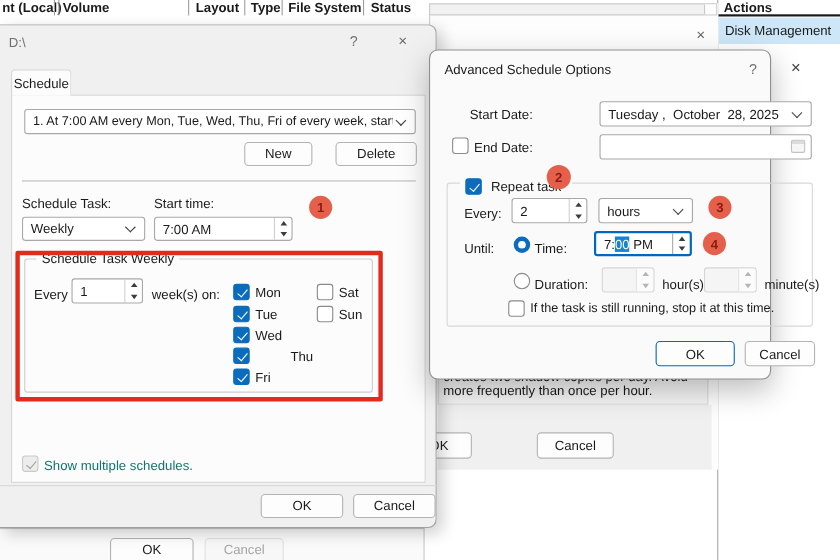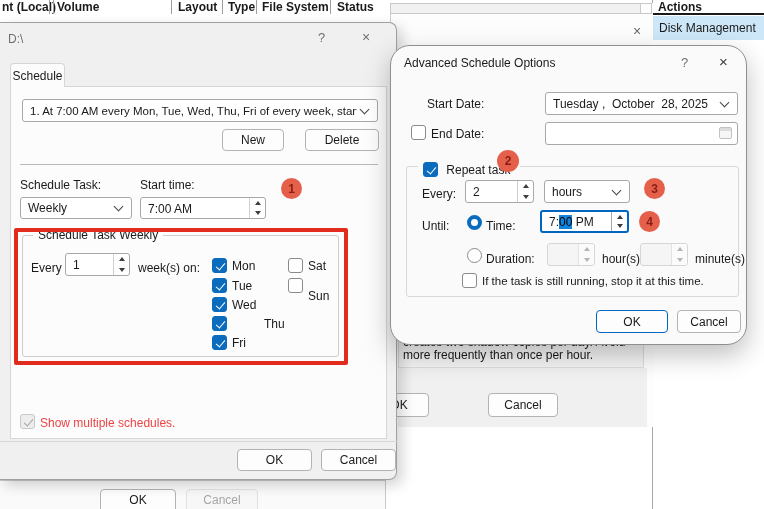--- a/index.html
+++ b/index.html
@@ -77,30 +77,30 @@
     position:absolute; left:0; top:22px; width:397px; height:458px;
     background:#f0f0f0; border:1px solid #a0a0a0; border-left:none;
     border-radius:0 8px 8px 0; box-shadow:5px 5px 14px rgba(0,0,0,.18); z-index:10;
   }
   #left-tab-page { position:absolute; left:10px; top:63px; width:377px; height:353px; background:#fcfcfc; border:1px solid #d6d6d6; }
   #left-tab { position:absolute; left:10px; top:40px; width:55px; height:24px; background:#fcfcfc; border:1px solid #d6d6d6; border-bottom:none; border-radius:4px 4px 0 0; display:flex; align-items:center; justify-content:center; z-index:2; }
   #annotation-rect { position:absolute; left:3px; top:141px; width:334px; height:137px; border:4px solid var(--annotation-red,#e02b1d); border-radius:2px; z-index:5; pointer-events:none; }
 
   
   #adv-dialog {
-    position:absolute; left:390px; top:45px; width:357px; height:300px;
-    background:#fafafa; border:1px solid #8f8f8f; border-radius:20px;
+    position:absolute; left:390px; top:45px; width:311px; height:300px;
+    background:#fafafa; border:1px solid #8f8f8f; border-radius:8px;
     box-shadow:0 10px 26px rgba(0,0,0,.25); z-index:20;
   }
   .timefield {
     position:absolute; background:#fff; border:2px solid var(--default-border,#0067c0); border-radius:3px;
     display:flex; overflow:hidden;
   }
   .timefield .tf-text { flex:1; padding:3px 0 0 7px; white-space:pre; }
-  .tf-sel { background:var(--selection,#0f83dd); color:#000000; }
+  .tf-sel { background:var(--selection,#0f83dd); color:#fef9c3; }
   .cal-icon { position:absolute; width:13px; height:12px; border:1px solid #c2c2c2; border-radius:2px; background:linear-gradient(#dcdcdc 0 3px, #f6f6f6 3px); }
 
   
   #vss-panel { position:absolute; left:390px; top:3px; width:263px; height:424px; background:#fdfdfd; border-left:1px solid #cfcfcf; z-index:1; }
   #note-box { position:absolute; left:7px; top:297px; width:246px; height:68px; background:#f5f5f5; border:1px solid #dcdcdc; }
   #vss-btnrow { position:absolute; left:7px; top:365px; width:249px; height:59px; background:#f0f0f0; }
   #bottom-dialog { position:absolute; left:0; top:480px; width:386px; height:29px; background:#fafafa; border-top:1px solid #c8c8c8; border-right:1px solid #c8c8c8; z-index:3; }
   #actions-underline { position:absolute; left:653px; top:13px; width:111px; height:2px; background:#1a1a1a; }
   #dm-row { position:absolute; left:653px; top:16px; width:111px; height:24px; background:var(--highlight-row,#cde7f8); display:flex; align-items:center; padding-left:6px; }
   #top-scrollbar { position:absolute; left:390px; top:3px; width:262px; height:11px; background:#f1f1f1; border:1px solid #c9c9c9; z-index:2; }
@@ -231,26 +231,26 @@
         <div>
           <span class="cb checked" style="left:189px;top:99px;"></span>
           <span class="abs nowrap day-label" style="left:209px;top:100px;">Fri</span>
         </div>
         <div>
           <span class="cb" style="left:265px;top:22px;"></span>
           <span class="abs nowrap day-label" style="left:285px;top:23px;">Sat</span>
         </div>
         <div>
           <span class="cb" style="left:265px;top:42px;"></span>
-          <span class="abs nowrap day-label" style="left:285px;top:43px;margin-top:10px;">Sun</span>
+          <span class="abs nowrap day-label" style="left:285px;top:43px;">Sun</span>
         </div>
       </div>
 
       <span class="cb graychecked" style="left:9px;top:327px;"></span>
-      <div class="abs nowrap" style="left:29px;top:329px;color:#ef4444;">Show multiple schedules.</div>
+      <div class="abs nowrap" style="left:29px;top:329px;color:#0f766e;">Show multiple schedules.</div>
     </div>
 
     <div class="abs" style="left:0;top:418px;width:397px;height:1px;background:#d6d6d6;"></div>
     <div class="btn" style="left:237px;top:426px;width:75px;height:22px;">OK</div>
     <div class="btn" style="left:321px;top:426px;width:75px;height:22px;">Cancel</div>
   </div>
 
   <div id="adv-dialog">
     <div class="abs nowrap" style="left:13px;top:10px;">Advanced Schedule Options</div>
     <div class="abs gray" style="left:290px;top:9px;font-size:13px;">?</div>

